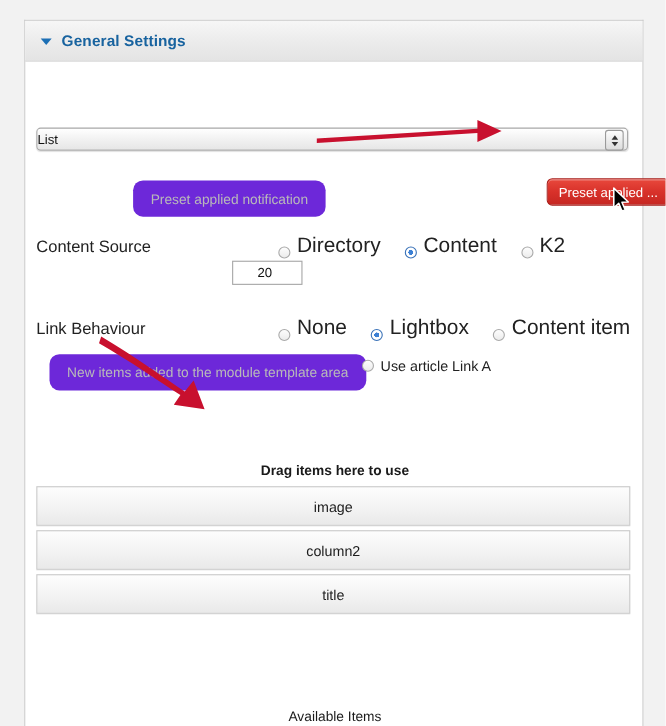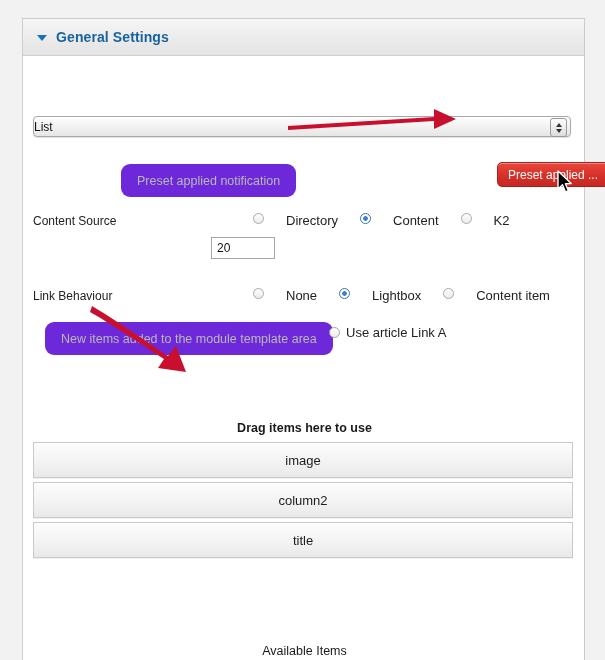--- a/index.html
+++ b/index.html
@@ -154,37 +154,36 @@
 
   
   .form-row {
     position: absolute;
     left: 10px;
     width: 538px;
     display: flex;
     align-items: center;
   }
   .form-label {
-    font-size: 12px;
+    font-size: 15px;
     color: #222;
     width: 220px;
     flex: none;
   }
   .radio-group {
     display: flex;
     align-items: center;
   }
   .radio-opt {
     display: flex;
-    align-items: flex-start;
+    align-items: flex-end;
     margin-right: 22px;
     white-space: nowrap;
-    font-size: 13px;
+    font-size: 19px;
     cursor: pointer;
-    gap: 16px;
   }
   .radio-opt:last-child { margin-right: 0; }
   .radio {
     width: 11px;
     height: 11px;
     border-radius: 50%;
     border: 1px solid #a9a9a9;
     background: linear-gradient(to bottom, #fdfdfd, #ececec);
     margin-right: 6px;
     flex: none;
@@ -204,21 +203,21 @@
     position: absolute;
     left: 178px;
     top: -9px;
     width: 64px;
     height: 22px;
     border: 1px solid #a6a6a6;
     background: #ffffff;
     font-family: "Liberation Sans", sans-serif;
     font-size: 12px;
     color: #111;
-    padding: 0 5px;
+    padding: 0 22px;
     box-sizing: border-box;
     outline: none;
   }
 
   
   #use-article-link {
     position: absolute;
     left: 306px;
     top: 269px;
     display: flex;

